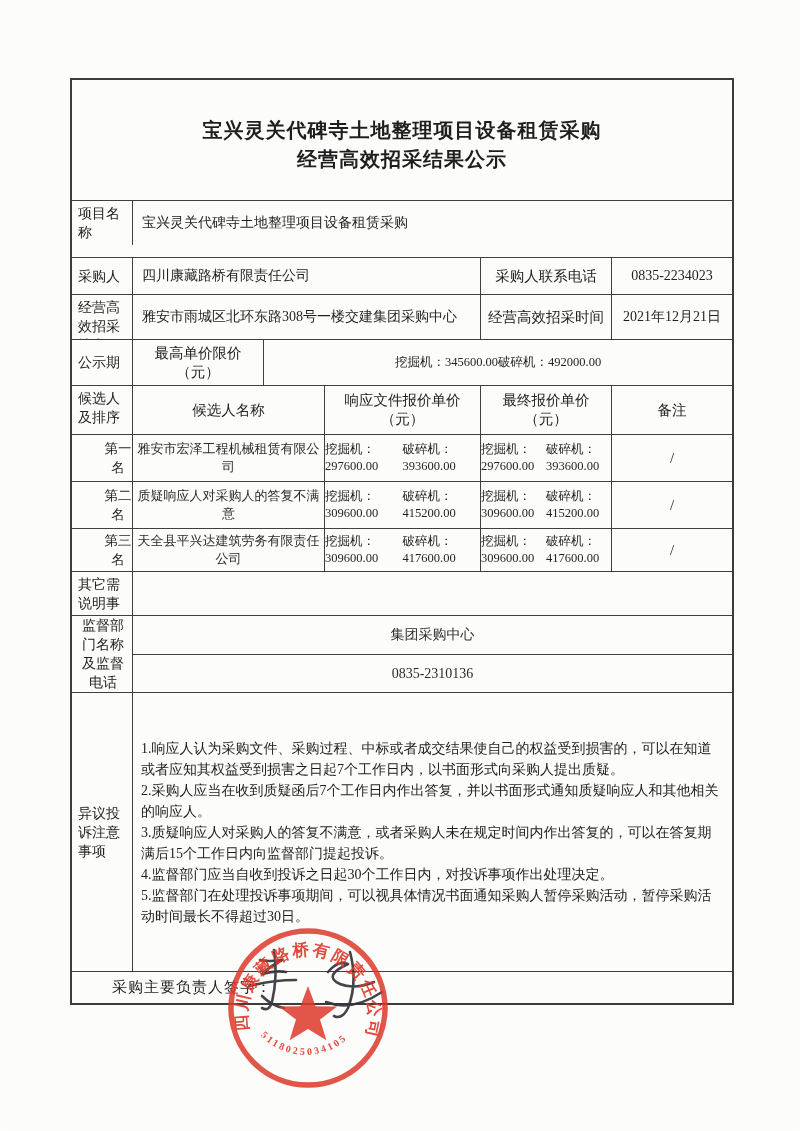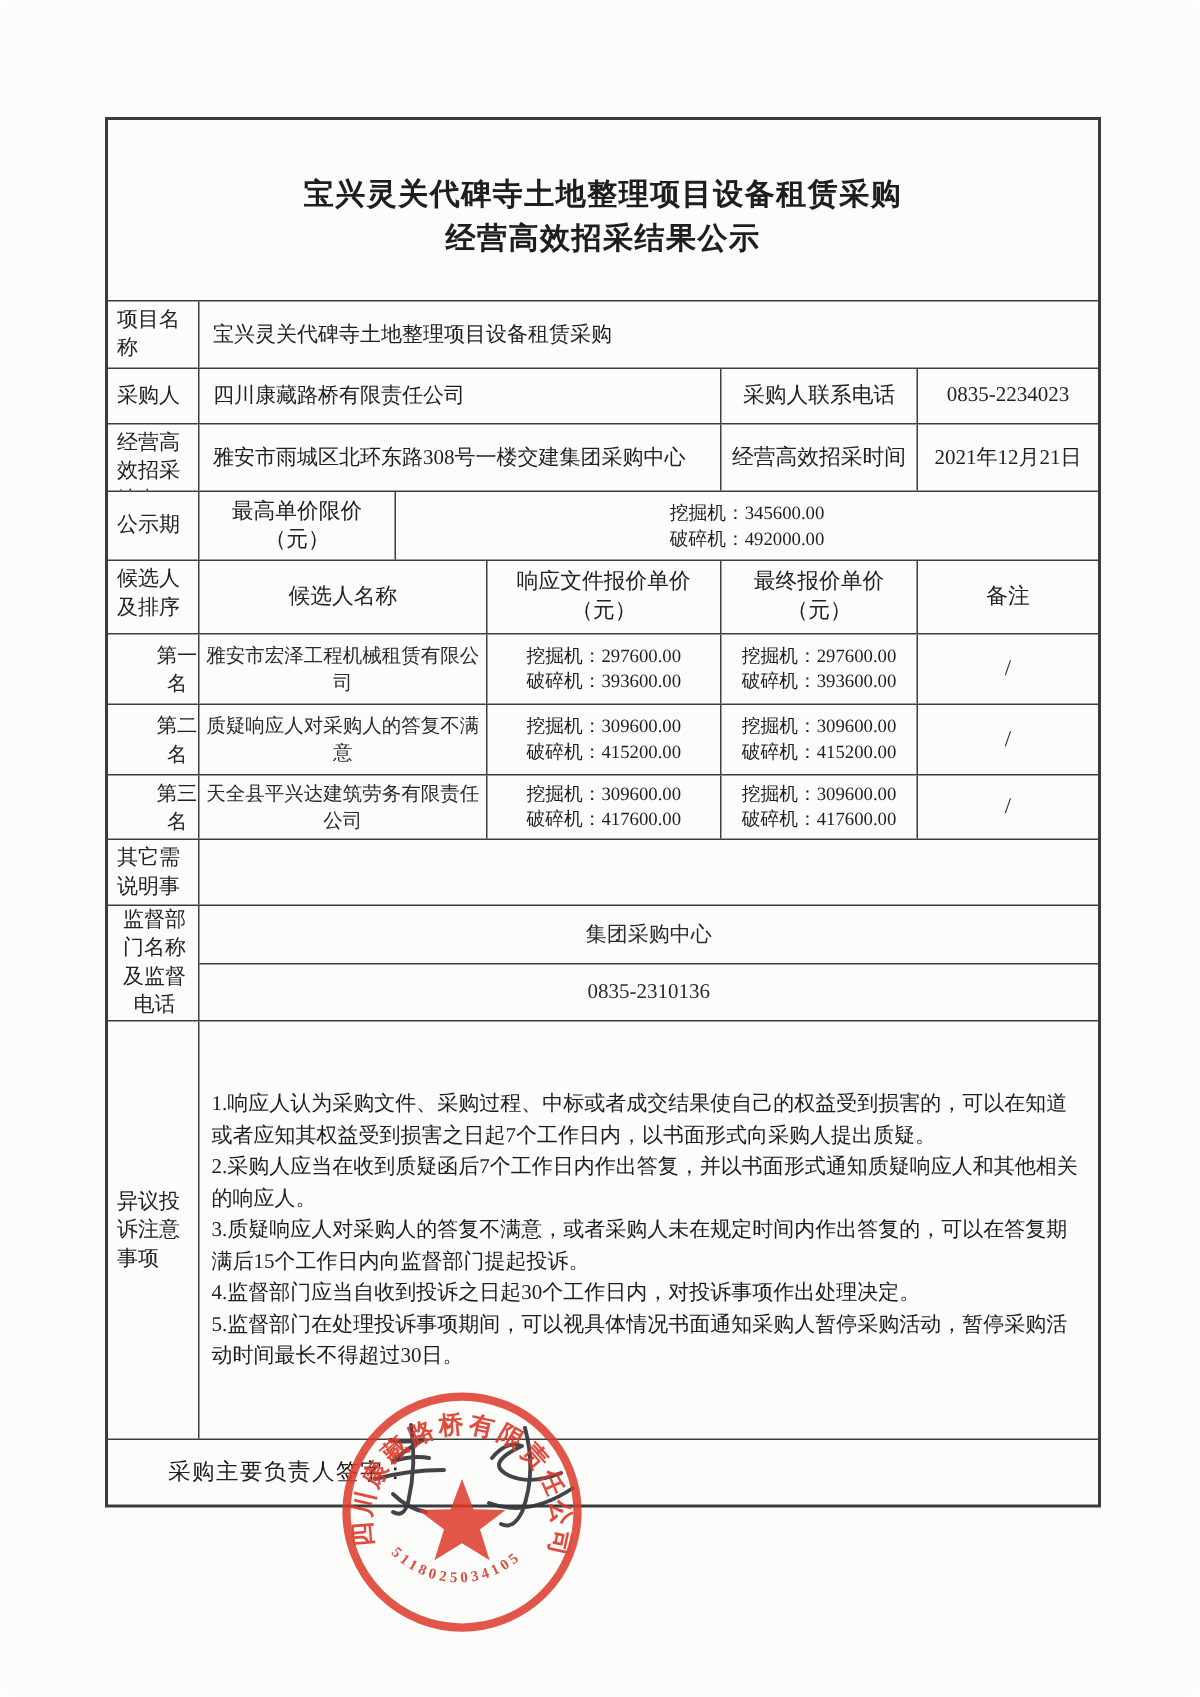--- a/index.html
+++ b/index.html
@@ -36,21 +36,21 @@
     align-items:center;padding-bottom:26px;box-sizing:border-box;
   }
   .title-line{font-size:20px;font-weight:bold;letter-spacing:1px;line-height:29px;color:#1e1e1e;}
   
   .lbl{font-size:14px;line-height:19px;padding:3px 4px 0 6px;justify-content:flex-start;color:#222;}
   .lbl.center{justify-content:center;padding-top:0;}
   .val{font-size:14px;padding:2px 6px;color:#1f1f1f;}
   .val.pad{padding-left:9px;}
   .cen{align-items:center;text-align:center;}
   .price{font-size:12.5px;line-height:17px;color:#1f1f1f;}
-  .price-wrap{display:flex;flex-direction:column;align-items:flex-start;margin:0 auto;}
+  .price-wrap{display:flex;align-items:flex-start;margin:0 auto;}
   .hdr{font-size:14.5px;line-height:19px;text-align:center;align-items:center;color:#222;}
   .remark-slash{font-size:15px;text-align:center;align-items:center;color:#222;}
   
   .sup-right{flex:1;display:flex;flex-direction:column;border-left:1.5px solid #3f3f3f;box-sizing:border-box;}
   .sup-sub{flex:0 0 38px;display:flex;align-items:center;justify-content:center;font-size:14px;box-sizing:border-box;}
   .sup-sub.second{border-top:1.5px solid #3f3f3f;flex:1;}
   
   .obj-text{font-size:14px;line-height:21px;padding:6px 10px 6px 8px;justify-content:center;color:#1d1d1d;}
   .obj-text p{margin:0;}
   
@@ -70,21 +70,21 @@
     <div class="row first title-block">
       <div class="title-line">宝兴灵关代碑寺土地整理项目设备租赁采购</div>
       <div class="title-line">经营高效招采结果公示</div>
     </div>
 
     <div class="row" style="height:45px;">
       <div class="c nl w-label lbl">项目名称</div>
       <div class="c w-span val pad">宝兴灵关代碑寺土地整理项目设备租赁采购</div>
     </div>
 
-    <div class="row" style="height:37px;">
+    <div class="row" style="height:37px;margin-top:12px;">
       <div class="c nl w-label lbl center">采购人</div>
       <div class="c w-wide val pad">四川康藏路桥有限责任公司</div>
       <div class="c w-final hdr">采购人联系电话</div>
       <div class="c w-remark val cen">0835-2234023</div>
     </div>
 
     <div class="row" style="height:45px;">
       <div class="c nl w-label lbl">经营高效招采地点</div>
       <div class="c w-wide val pad">雅安市雨城区北环东路308号一楼交建集团采购中心</div>
       <div class="c w-final hdr">经营高效招采时间</div>

